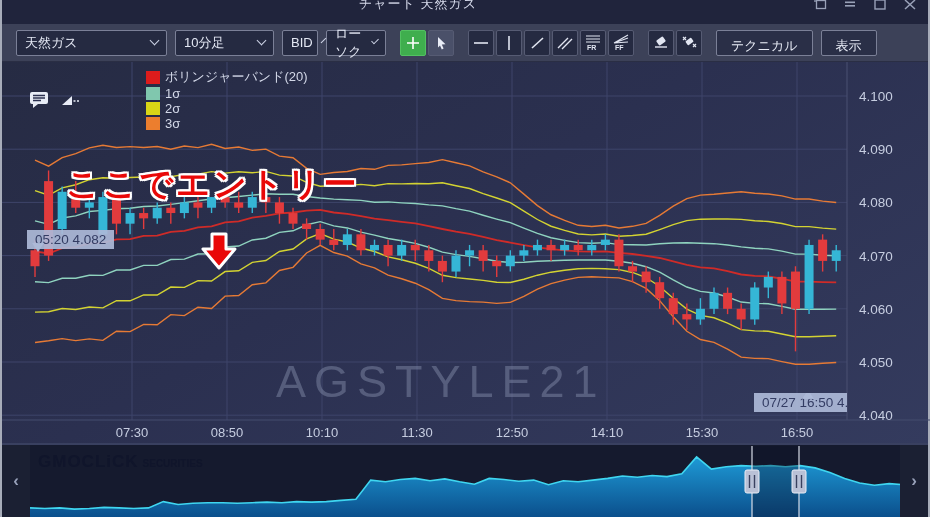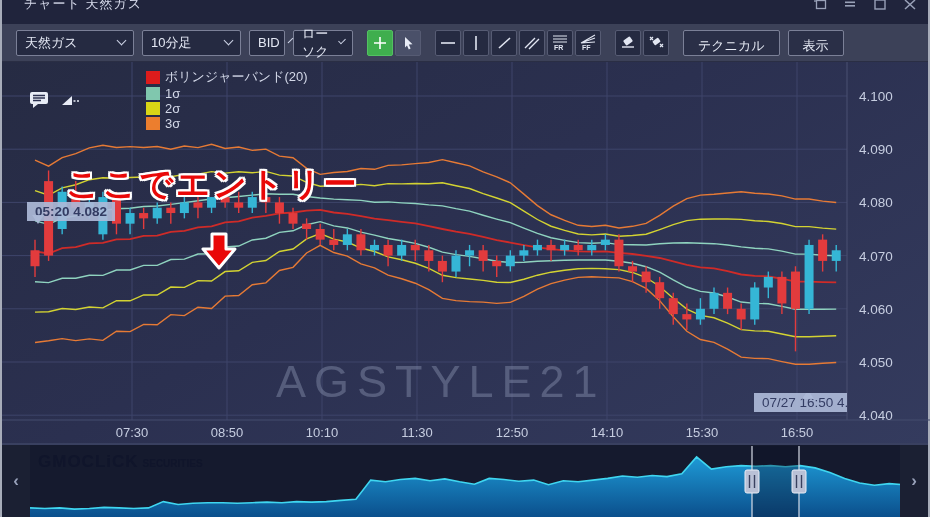--- a/index.html
+++ b/index.html
@@ -9,41 +9,41 @@
     background:#2c3150; overflow:hidden;
   }
   .window {
     width:930px; height:517px; position:relative;
     border-left:2px solid #a7acb9; border-right:2px solid #a7acb9; border-bottom:3px solid #a7acb9;
     background:#2c3150;
   }
   
   .titlebar {
     height:24px; background:#20243c; display:flex; align-items:center;
-    padding:0 10px 16px 22px; color:#d5d9ea; font-size:13px;
+    padding:0 10px 16px 22px; color:#d5d9ea; font-size:13px;text-align:center;
   }
   .titlebar .title { flex:1; letter-spacing:1px; }
   .win-controls { display:flex; gap:14px; align-items:center; }
   .win-btn { width:16px; height:14px; display:flex; align-items:center; justify-content:center; cursor:default; }
   .win-btn svg { display:block; }
   
   .toolbar {
     height:38px; background:#3c4158; display:flex; align-items:center;
     padding:0 8px 0 14px; gap:8px; border-bottom:1px solid #2a2e44;
   }
   .dd {
     height:26px; background:#252a41; border:1px solid #7b8097; border-radius:2px;
     color:#e4e8f4; font-size:13px; display:flex; align-items:center;
     padding:0 8px; justify-content:space-between; cursor:default;
   }
   .dd .chev {
     width:7px; height:7px; border-right:1.6px solid #cdd3e6; border-bottom:1.6px solid #cdd3e6;
     transform:rotate(45deg); margin-left:10px; margin-top:-4px;
   }
-  .dd-symbol { width:118px; }
+  .dd-symbol { width:151px; }
   .dd-interval { width:99px; }
   .dd-price { width:36px; }
   .dd-ctype { width:60px;font-family:Liberation Mono, monospace; }
   .tgrp { display:flex; gap:2px; margin-left:6px; }
   .tool {
     width:26px; height:26px; background:#252a41; border:1px solid #565b73; border-radius:2px;
     display:flex; align-items:center; justify-content:center; color:#e2e6f2;
   }
   .tool.green { background:#3fae4e; border-color:#53c162; }
   .tool.lit { background:#4a5069; }
@@ -68,21 +68,21 @@
     color:#e90808; letter-spacing:3px; z-index:6; white-space:nowrap;
     text-shadow:-2px -2px 0 #fff,2px -2px 0 #fff,-2px 2px 0 #fff,2px 2px 0 #fff,
                 0 -2px 0 #fff,0 2px 0 #fff,-2px 0 0 #fff,2px 0 0 #fff;
   }
   .entry-arrow { position:absolute; left:197px; top:170px; z-index:6; }
   
   .tip {
     position:absolute; background:rgba(173,186,216,.92); color:#333c63;
     font-size:13.5px; padding:2px 8px; z-index:5; white-space:nowrap;
   }
-  .tip-top { left:25px; top:140px;font-weight:bold; }
+  .tip-top { left:25px; top:168px; }
   .tip-top:after {
     content:""; position:absolute; left:5px; bottom:-9px;
     border:6px solid transparent; border-top:9px solid rgba(173,186,216,.92);
   }
   .tip-bottom { left:752px; top:331px; width:93px; overflow:hidden; }
   .tip-bottom:before {
     content:""; position:absolute; left:48px; top:-9px;
     border:6px solid transparent; border-bottom:9px solid rgba(173,186,216,.92);
   }
   .watermark {

